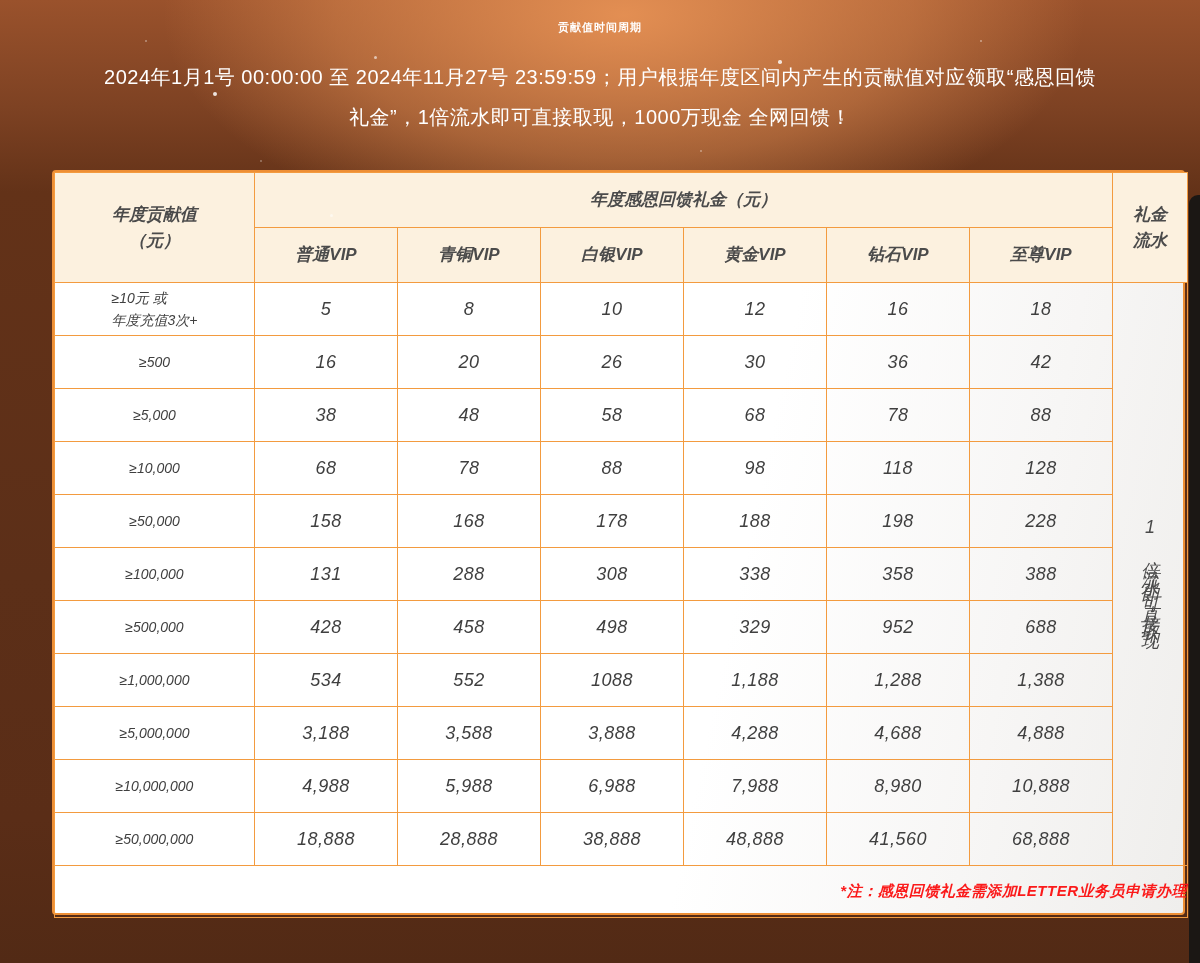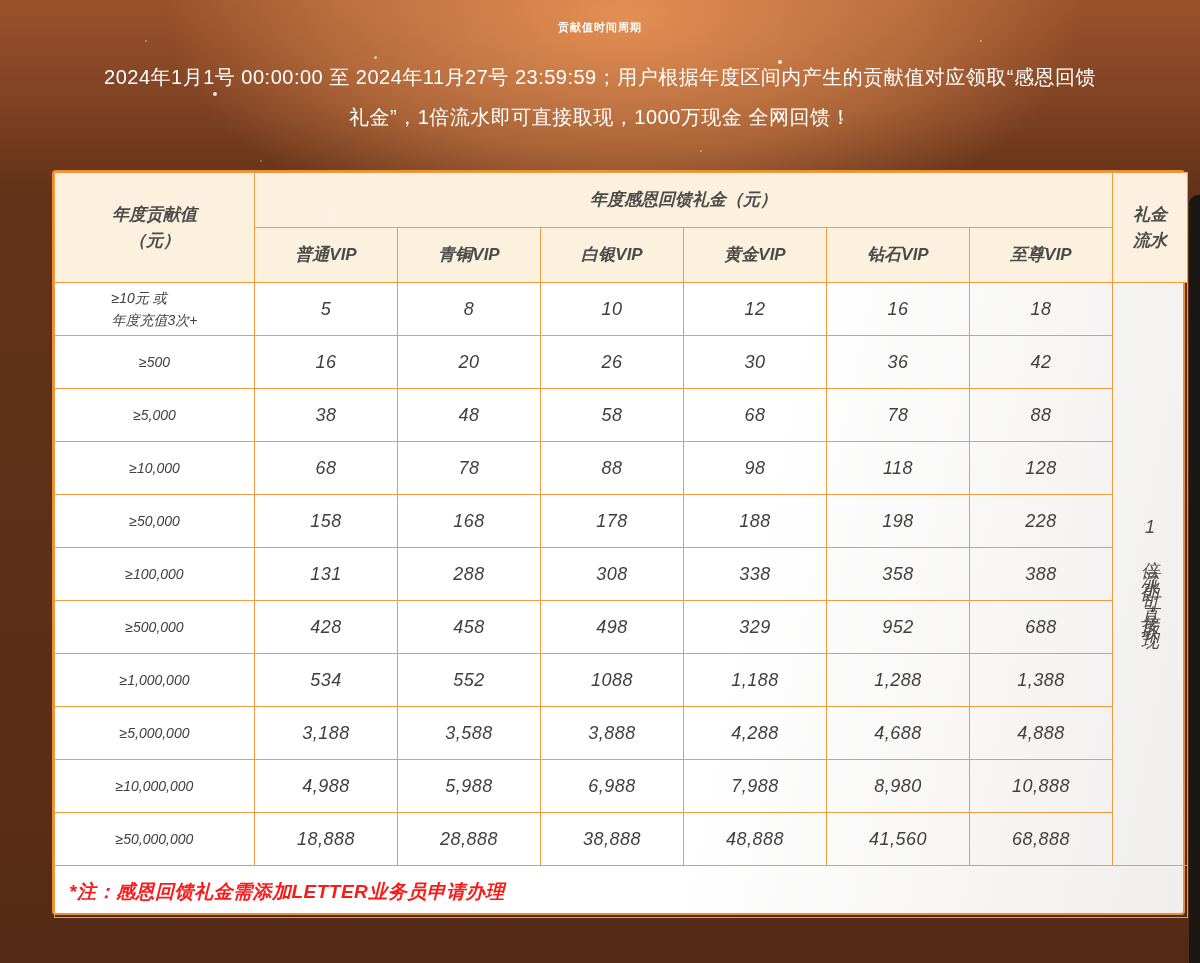--- a/index.html
+++ b/index.html
@@ -59,22 +59,22 @@
   td.vertical-cell{background:transparent;}
   .vertical-text{
     display:inline-block;
     writing-mode:vertical-lr;
     text-orientation:upright;
     font-size:18px;letter-spacing:9px;
     color:#4a4a4a;line-height:1;
   }
   tfoot td{
     height:52px;border:1px solid var(--border-orange);
-    text-align:left;padding-left:14px;
-    color:var(--note-red);font-size:19px;font-weight:600;letter-spacing:0.5px;
+    text-align:right;padding-left:14px;
+    color:var(--note-red);font-size:15px;font-weight:600;letter-spacing:0.5px;
   }
   .right-dark-strip{
     position:absolute;right:0;top:195px;width:11px;bottom:0;
     background:#1b1714;
     border-radius:9px 0 0 0;
   }
 </style>
 </head>
 <body>
 

